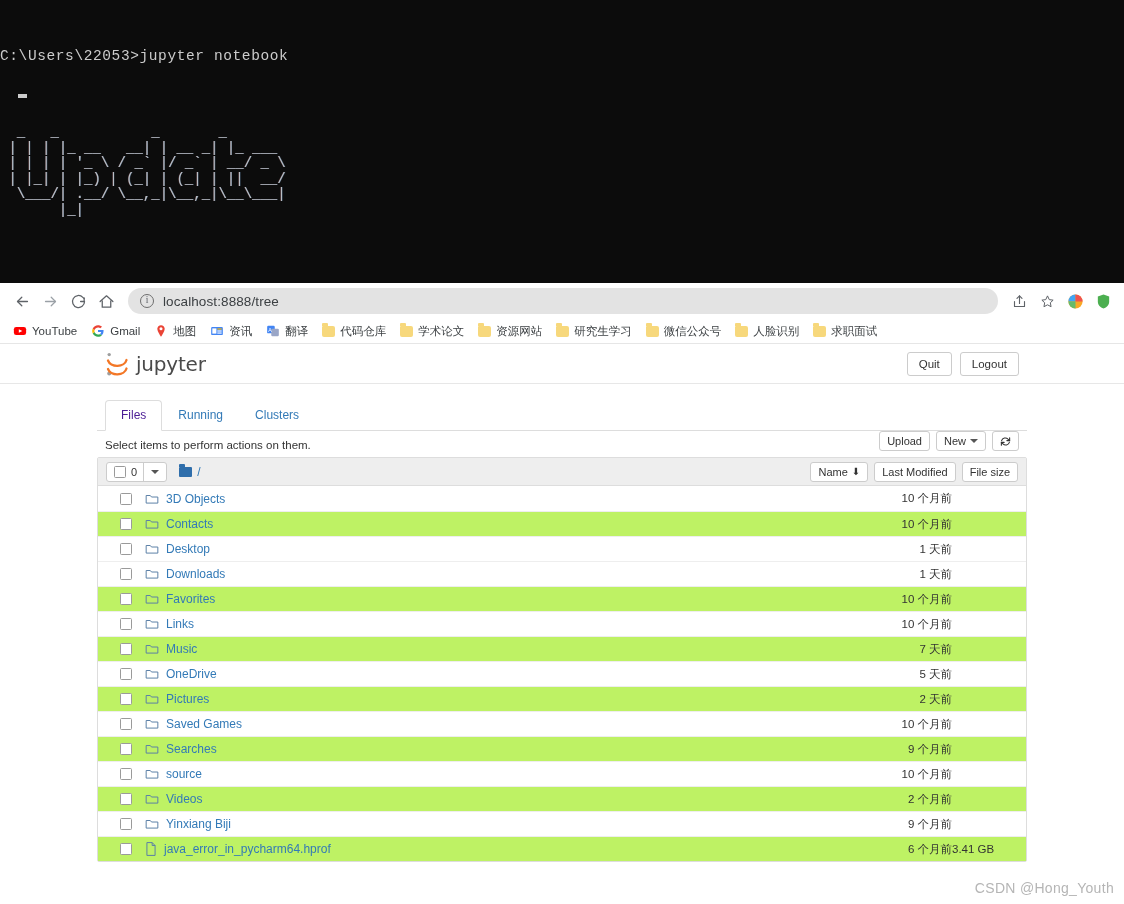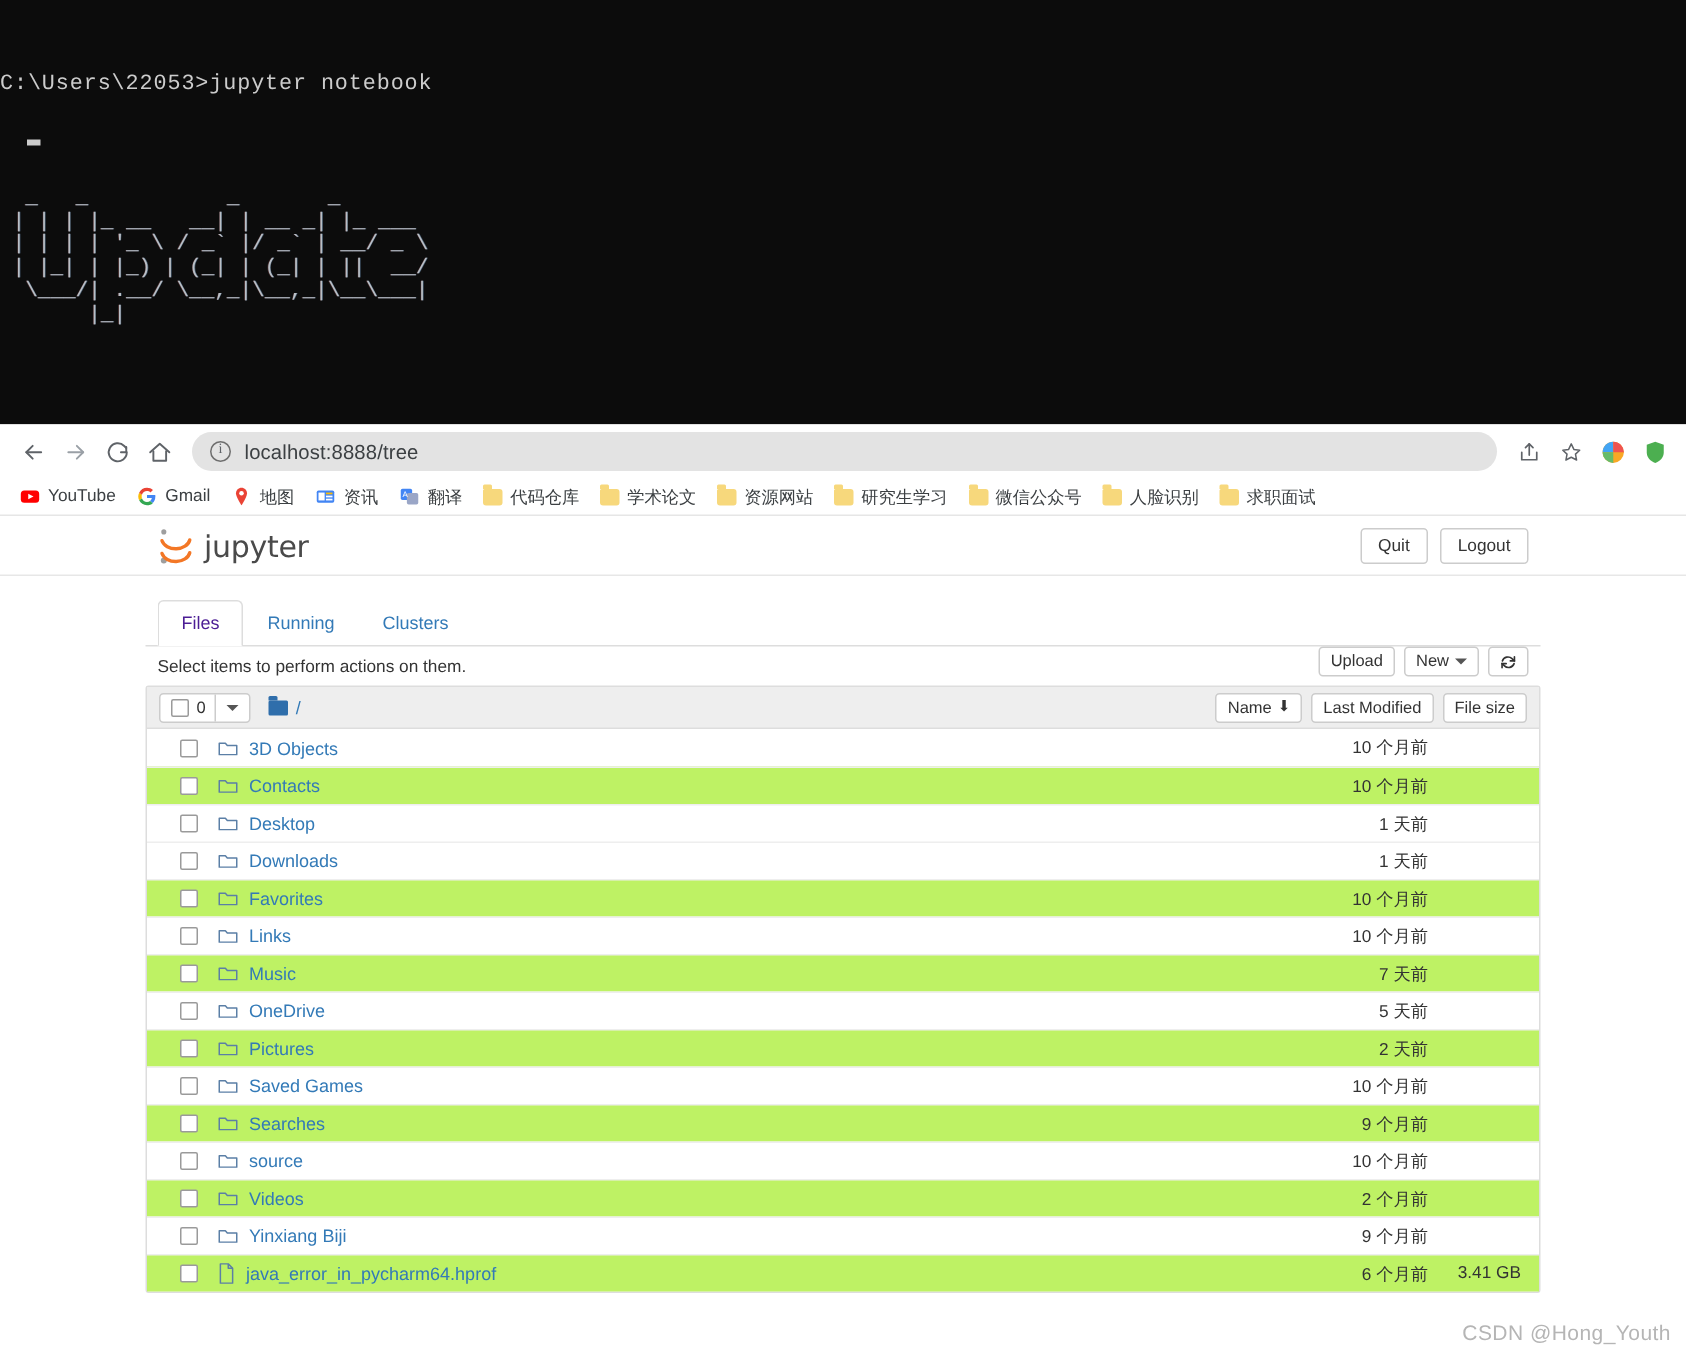--- a/index.html
+++ b/index.html
@@ -316,21 +316,21 @@
     margin-left: auto;
     color: #333333;
     font-size: 11.5px;
     text-align: right;
     min-width: 70px;
   }
   .fr-size {
     color: #333333;
     font-size: 11.5px;
     width: 66px;
-    text-align: right;
+    text-align: left;
     padding-right: 4px;
   }
 
   .watermark {
     position: absolute;
     right: 10px; bottom: 8px;
     font-size: 14px;
     color: #b5b5b5;
     letter-spacing: 0.3px;
     font-family: "Liberation Sans", sans-serif;

